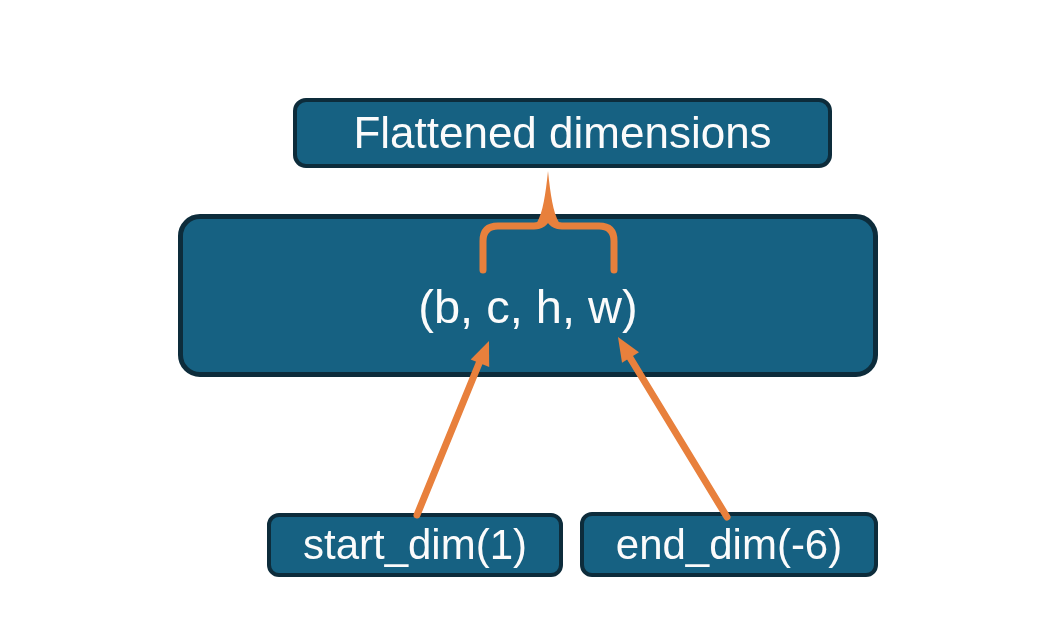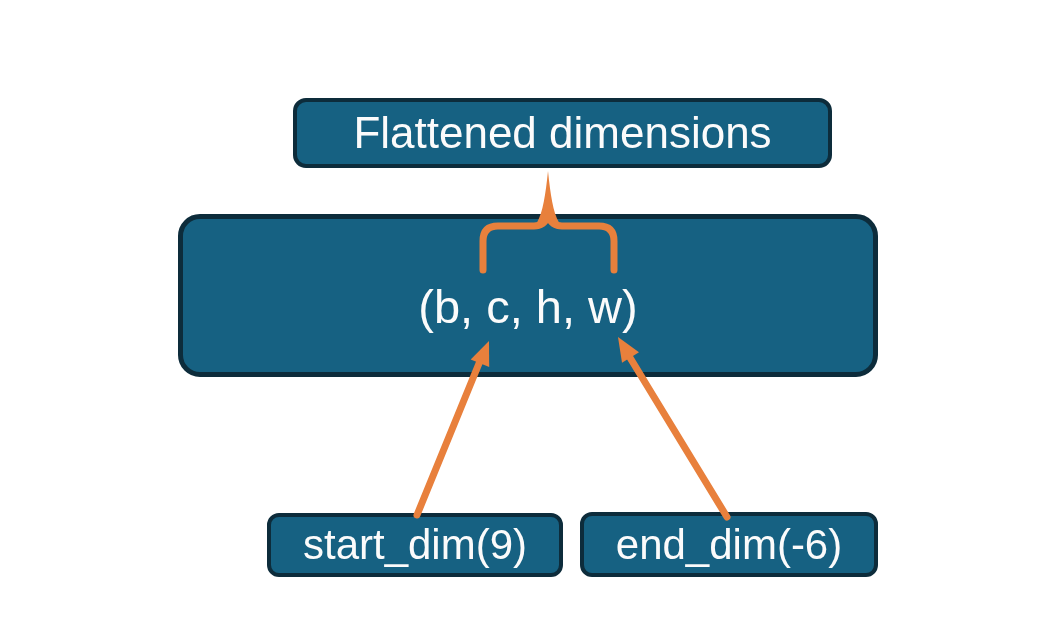--- a/index.html
+++ b/index.html
@@ -95,20 +95,20 @@
 
   <div class="node title-box">
     <span>Flattened dimensions</span>
   </div>
 
   <div class="node tensor-box">
     <span>(b, c, h, w)</span>
   </div>
 
   <div class="node param-box start-box">
-    <span>start_dim(9)</span>
+    <span>start_dim(1)</span>
   </div>
 
   <div class="node param-box end-box">
     <span>end_dim(-6)</span>
   </div>
 
 </div>
 
 </body></html>

